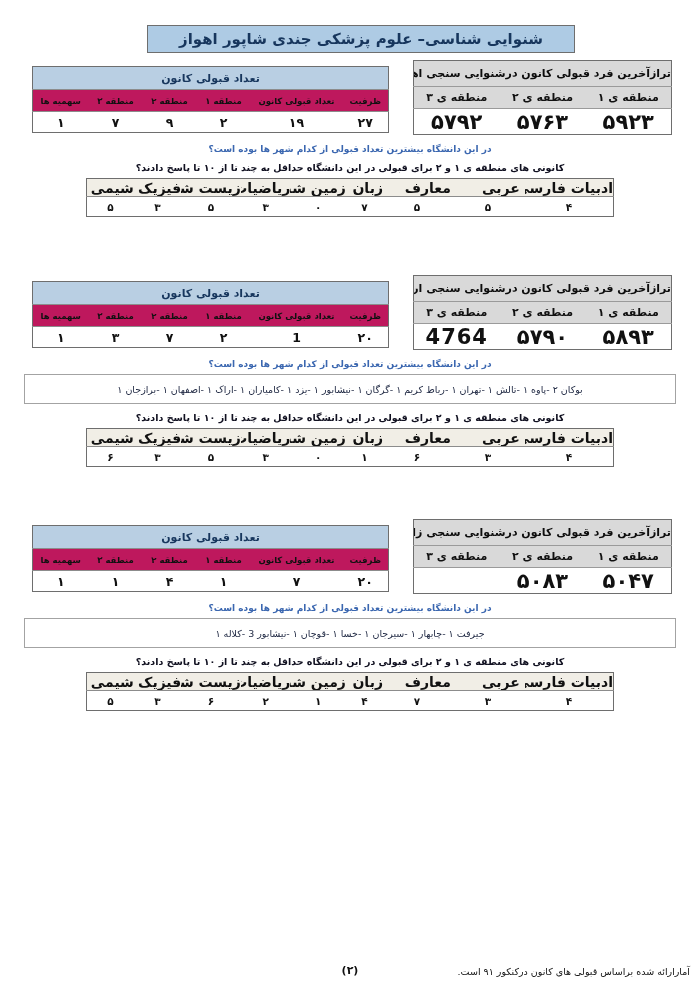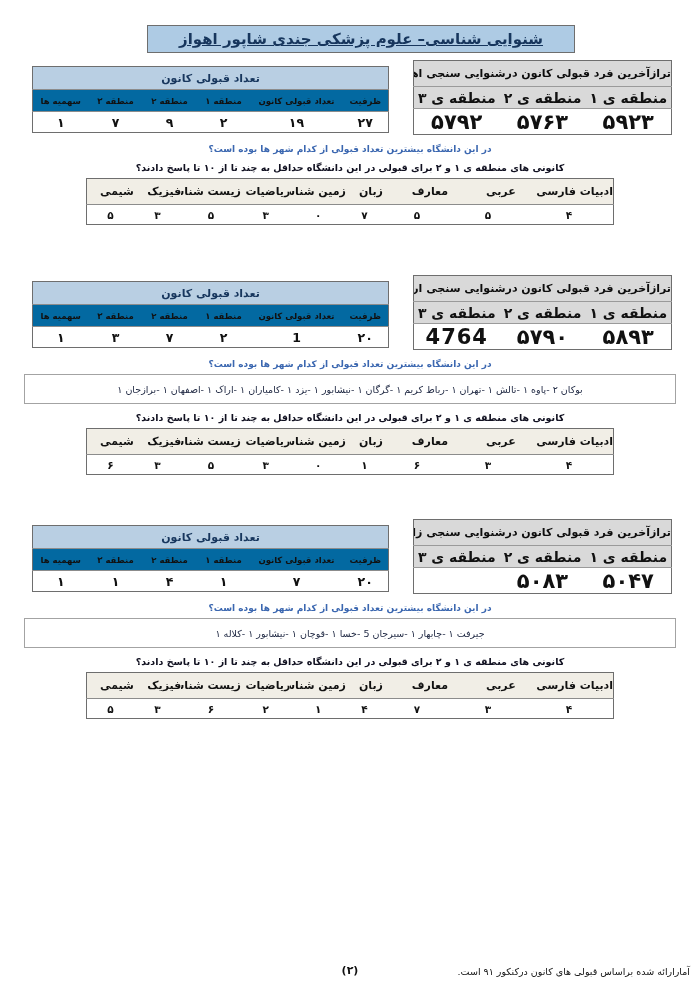--- a/index.html
+++ b/index.html
@@ -10,45 +10,45 @@
     color:#111;
   }
   .page { position:relative; width:700px; height:991px; overflow:hidden; background:#fff; }
   .section { position:absolute; left:0; width:700px; }
   #sec1 { top:25px; } #sec2 { top:268px; } #sec3 { top:512px; }
 
   .banner {
     width:428px; height:28px; margin:0 auto; position:relative; left:11px;
     background:#aecbe4; border:1px solid #6e6e6e;
     display:flex; align-items:center; justify-content:center;
-    font-size:15px; font-weight:bold; color:#17365d;text-decoration:underline;
+    font-size:15px; font-weight:bold; color:#17365d;
   }
   .tables-row { position:relative; height:78px; margin-top:7px; }
 
   table { border-collapse:collapse; table-layout:fixed; }
   th, td { padding:0; text-align:center; vertical-align:middle; overflow:hidden; white-space:nowrap; }
 
   .kanoon { position:absolute; left:32px; top:6px; width:356px; border:1px solid #6e6e6e; background:#fff; }
   .kanoon .title-row th { background:#b9cfe3; color:#17365d; font-size:11px; font-weight:bold; height:23px; }
-  .kanoon .head-row th { background:#0369a1; font-size:8.5px; font-weight:bold; height:22px; border-top:1px solid #8c8c8c; color:#111; }
+  .kanoon .head-row th { background:#be185d; font-size:8.5px; font-weight:bold; height:22px; border-top:1px solid #8c8c8c; color:#111; }
   .kanoon .val-row td { background:#fff; font-size:12.5px; font-weight:bold; height:21px; border-top:1px solid #8c8c8c; }
 
   .taraz { position:absolute; right:28px; top:0; width:258px; border:1px solid #6e6e6e; background:#fff; }
   .taraz .title-row th { background:#d9d9d9; font-size:11px; font-weight:bold; height:26px; color:#0d0d0d; }
-  .taraz .head-row th { background:#d9d9d9; font-size:14px; font-weight:bold; height:22px; border-top:1px solid #9a9a9a; }
+  .taraz .head-row th { background:#d9d9d9; font-size:11px; font-weight:bold; height:22px; border-top:1px solid #9a9a9a; }
   .taraz .val-row td { background:#fff; font-size:21px; font-weight:bold; height:26px; border-top:1px solid #9a9a9a; letter-spacing:1px; }
 
   .q-city { margin-top:6px; text-align:center; color:#3b67b0; font-weight:bold; font-size:9px; }
   .city-box {
     margin:5px 24px 0 24px; border:1px solid #a3a3a3; background:#fff;
     padding:9px 4px 8px 4px; text-align:center; font-size:9.5px; color:#222b45;
   }
   .q-subject { margin-top:8px; text-align:center; color:#101020; font-weight:bold; font-size:9.5px; }
   .subject { width:528px; margin:5px auto 0 auto; border:1px solid #6e6e6e; background:#fff; }
-  .subject .head-row th { background:#f1eee6; font-size:11px; font-weight:bold; height:26px; color:#111;padding-left:26px; }
+  .subject .head-row th { background:#f1eee6; font-size:14px; font-weight:bold; height:18px; color:#111;padding-left:26px; }
   .subject .val-row td { background:#fff; font-size:10.5px; font-weight:bold; height:20px; border-top:1px solid #8c8c8c; }
 
   .footer-note { position:absolute; right:10px; bottom:14px; font-size:9.5px; color:#111; }
   .page-num { position:absolute; left:0; right:0; bottom:14px; text-align:center; font-size:11px; font-weight:bold; color:#111; }
 </style>
 </head>
 <body>
 
 <div class="page">
 
@@ -309,21 +309,21 @@
           <td>۱</td>
           <td>۴</td>
           <td>۱</td>
           <td>۱</td>
         </tr>
       </tbody>
         </table>
     </div>
 
     <div class="q-city">در این دانشگاه بیشترین تعداد قبولی از کدام شهر ها بوده است؟</div>
-    <div class="city-box">جیرفت ۱ -چابهار ۱ -سیرجان 5 -خسا ۱ -قوچان ۱ -نیشابور ۱ -کلاله ۱</div>
+    <div class="city-box">جیرفت ۱ -چابهار ۱ -سیرجان ۱ -خسا ۱ -قوچان ۱ -نیشابور 3 -کلاله ۱</div>
     <div class="q-subject">کانونی های منطقه ی ۱ و ۲ برای قبولی در این دانشگاه حداقل به چند تا از ۱۰ تا پاسخ دادند؟</div>
 
     <table class="subject">
       <colgroup>
           <col style="width:86px">
           <col style="width:72px">
           <col style="width:66px">
           <col style="width:36px">
           <col style="width:54px">
           <col style="width:48px">

